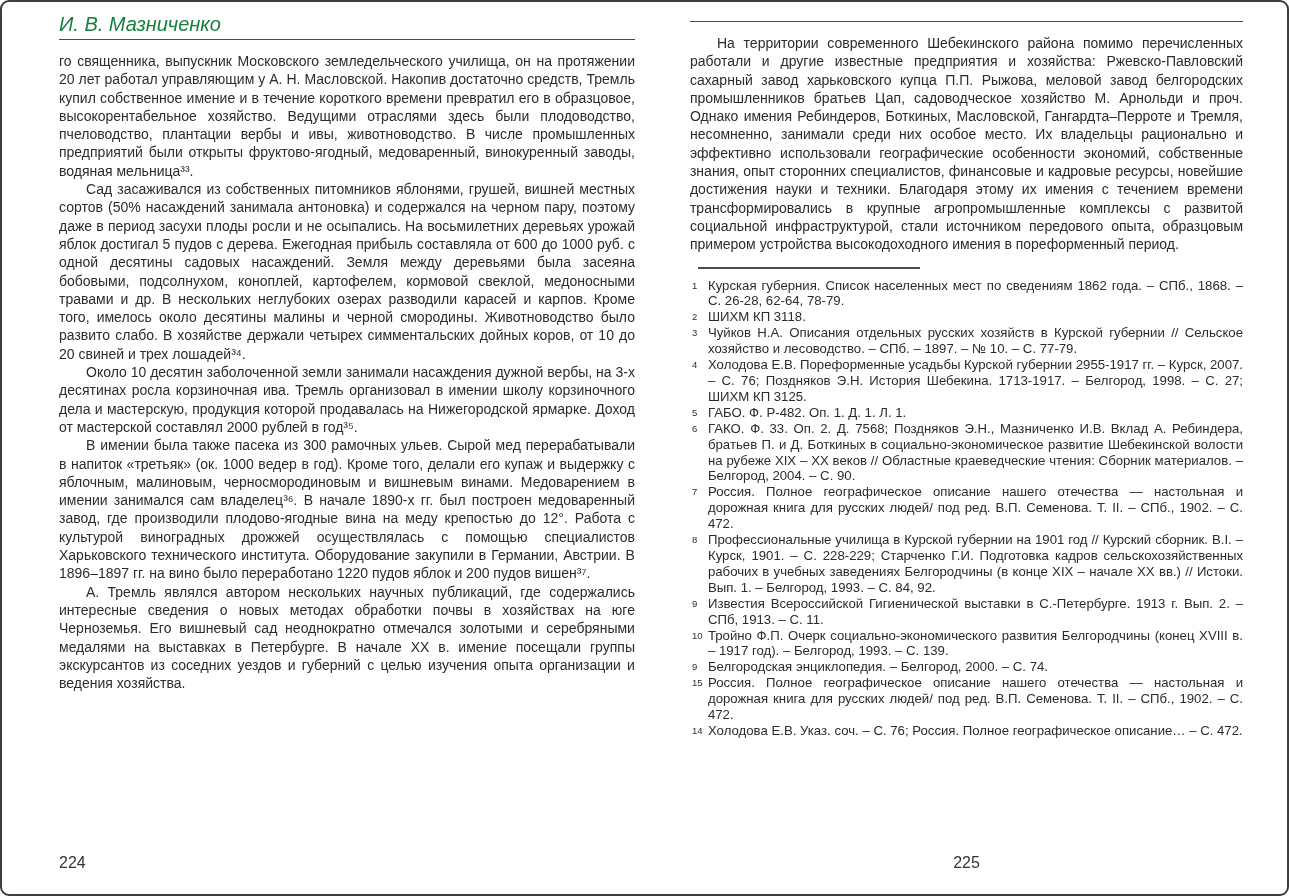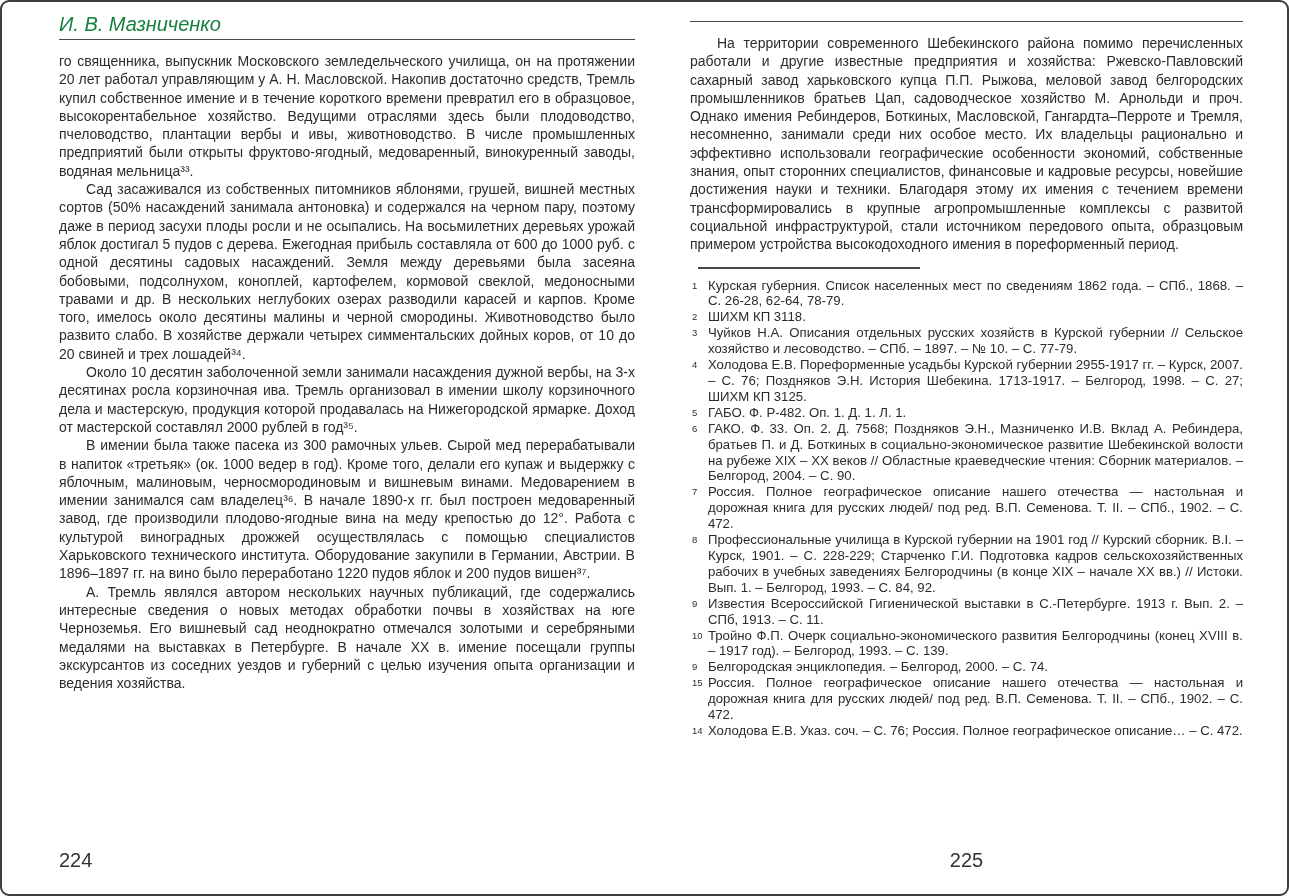--- a/index.html
+++ b/index.html
@@ -50,21 +50,21 @@
     color:#2c2c2c;
   }
   .fn sup{
     position:absolute;
     left:2px;top:0;
     font-size:9.5px;
     line-height:15.9px;
   }
   .pageno{
     margin-top:auto;
-    font-size:20px;
+    font-size:16px;
     color:#333333;
     padding-bottom:4px;
   }
   .pageno.pn-right{text-align:center;}
 </style>
 </head>
 <body>
 
 <div class="spread">
 

